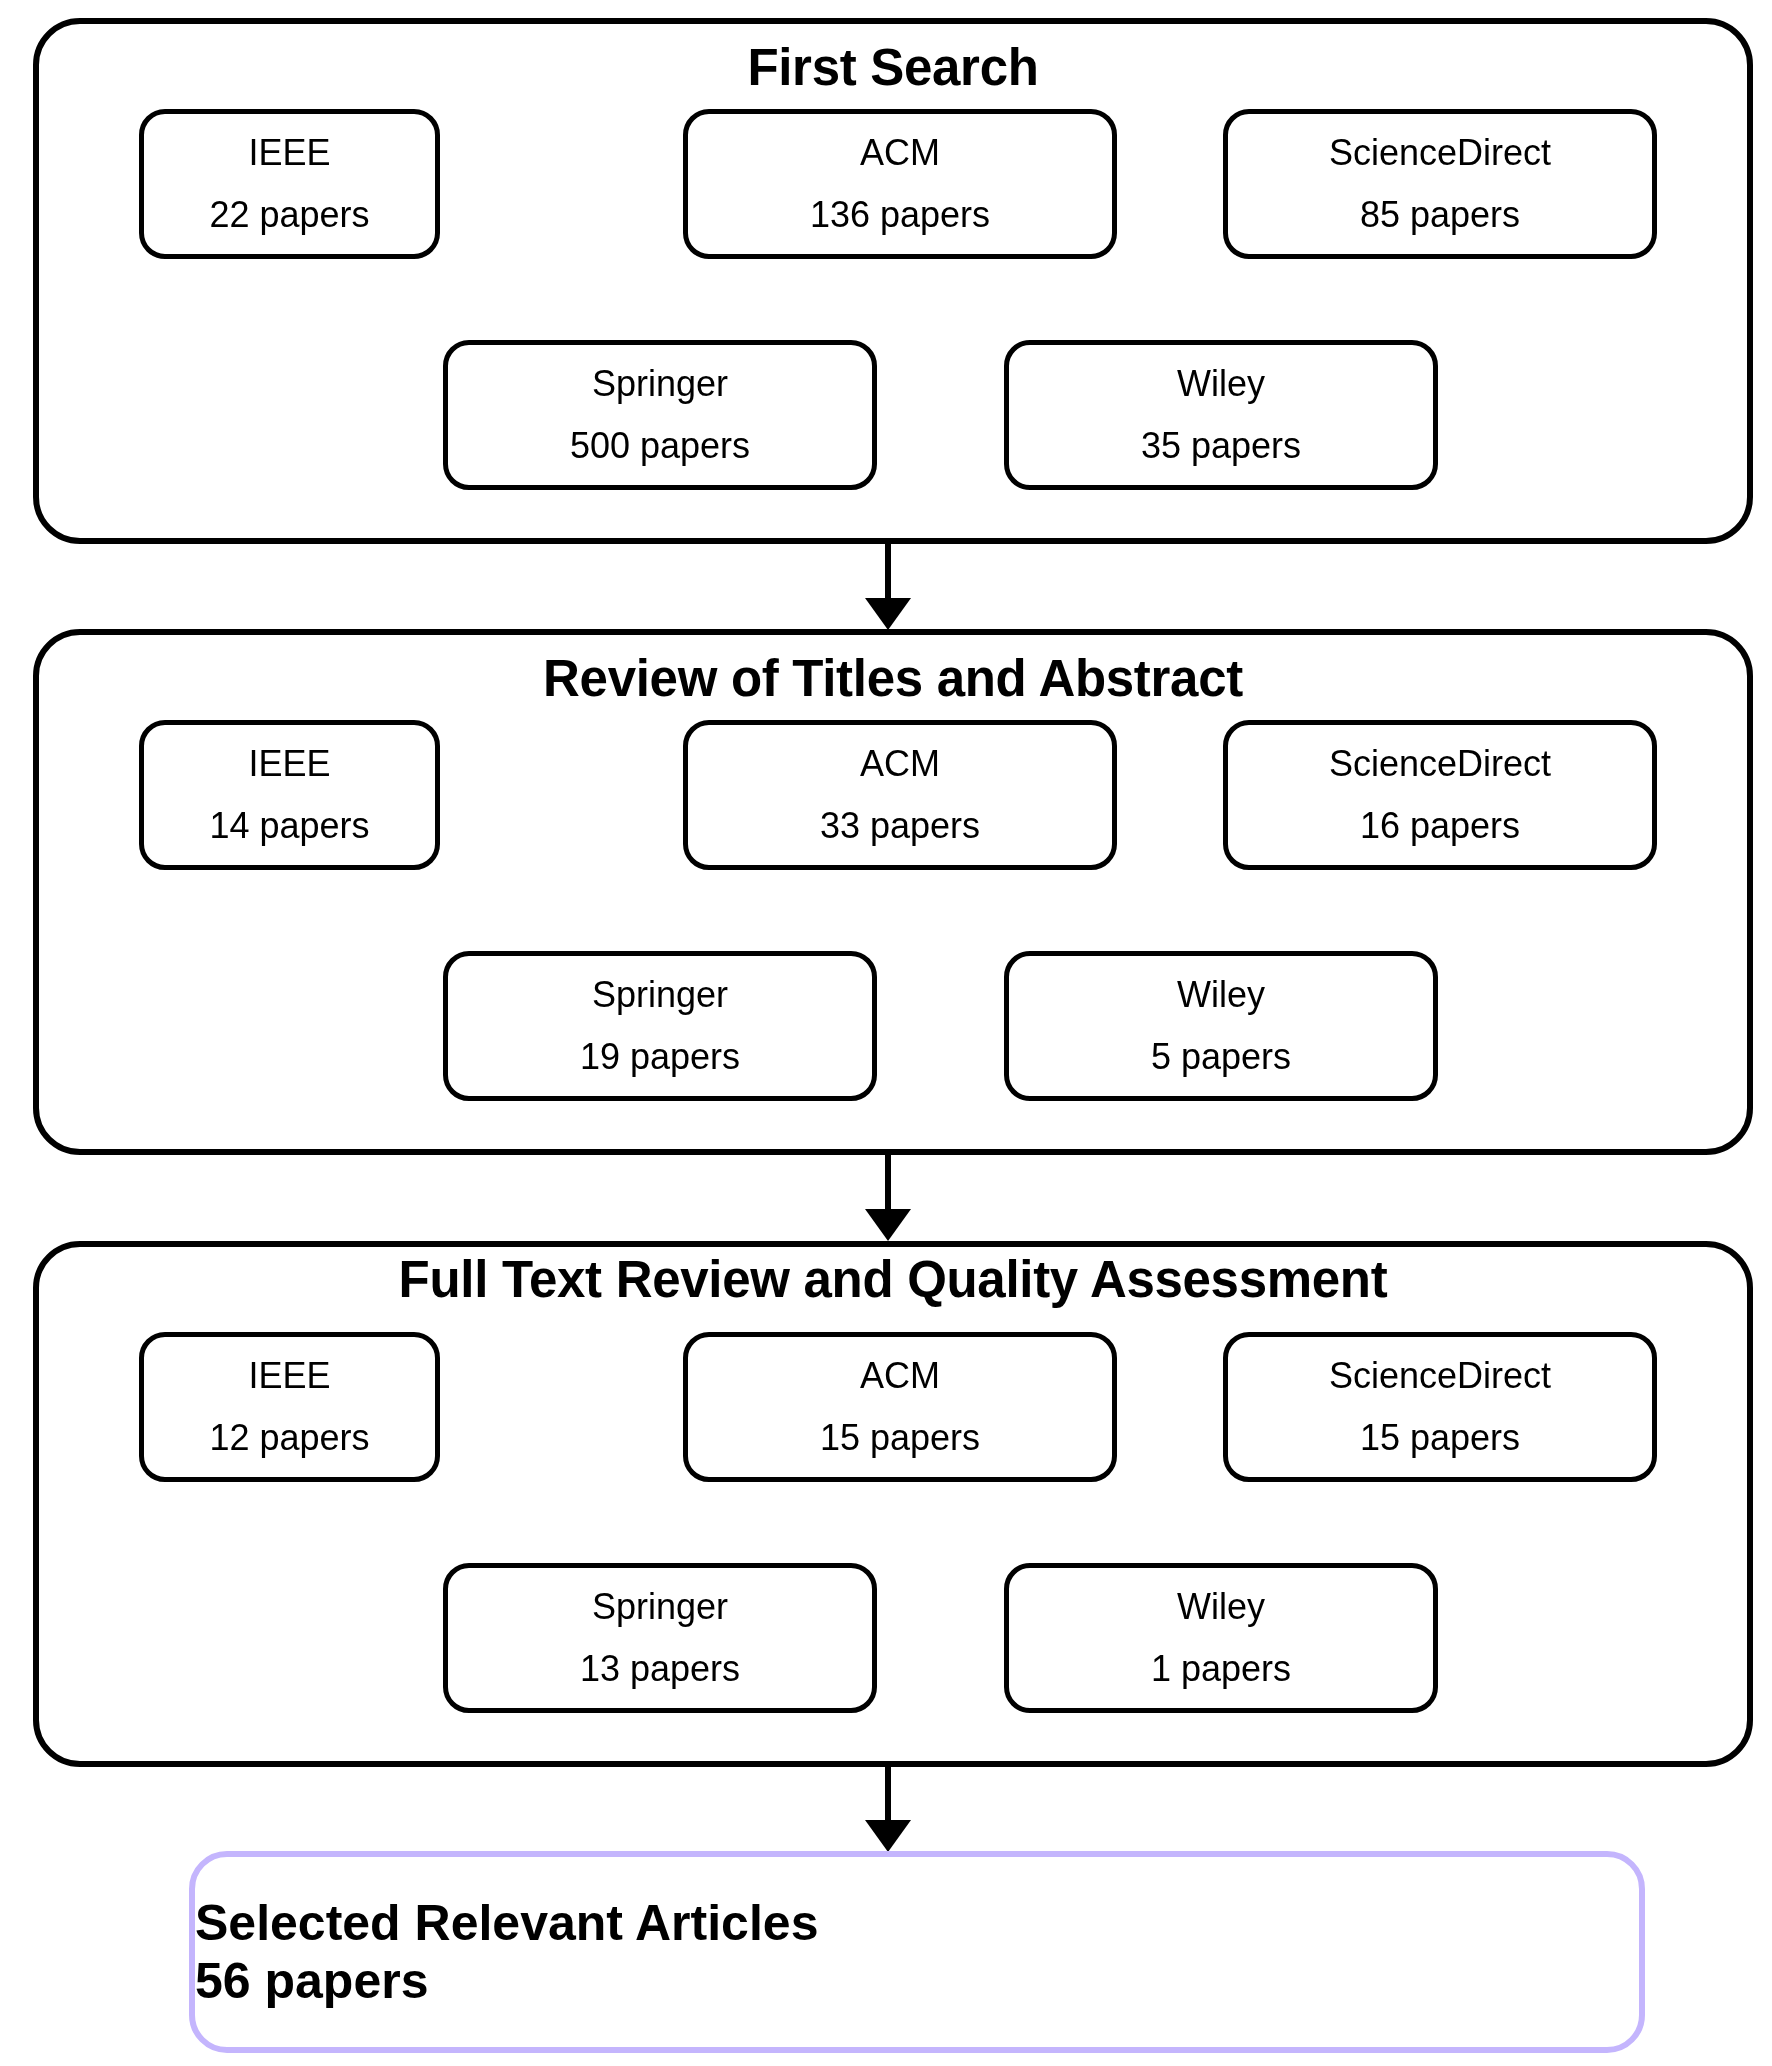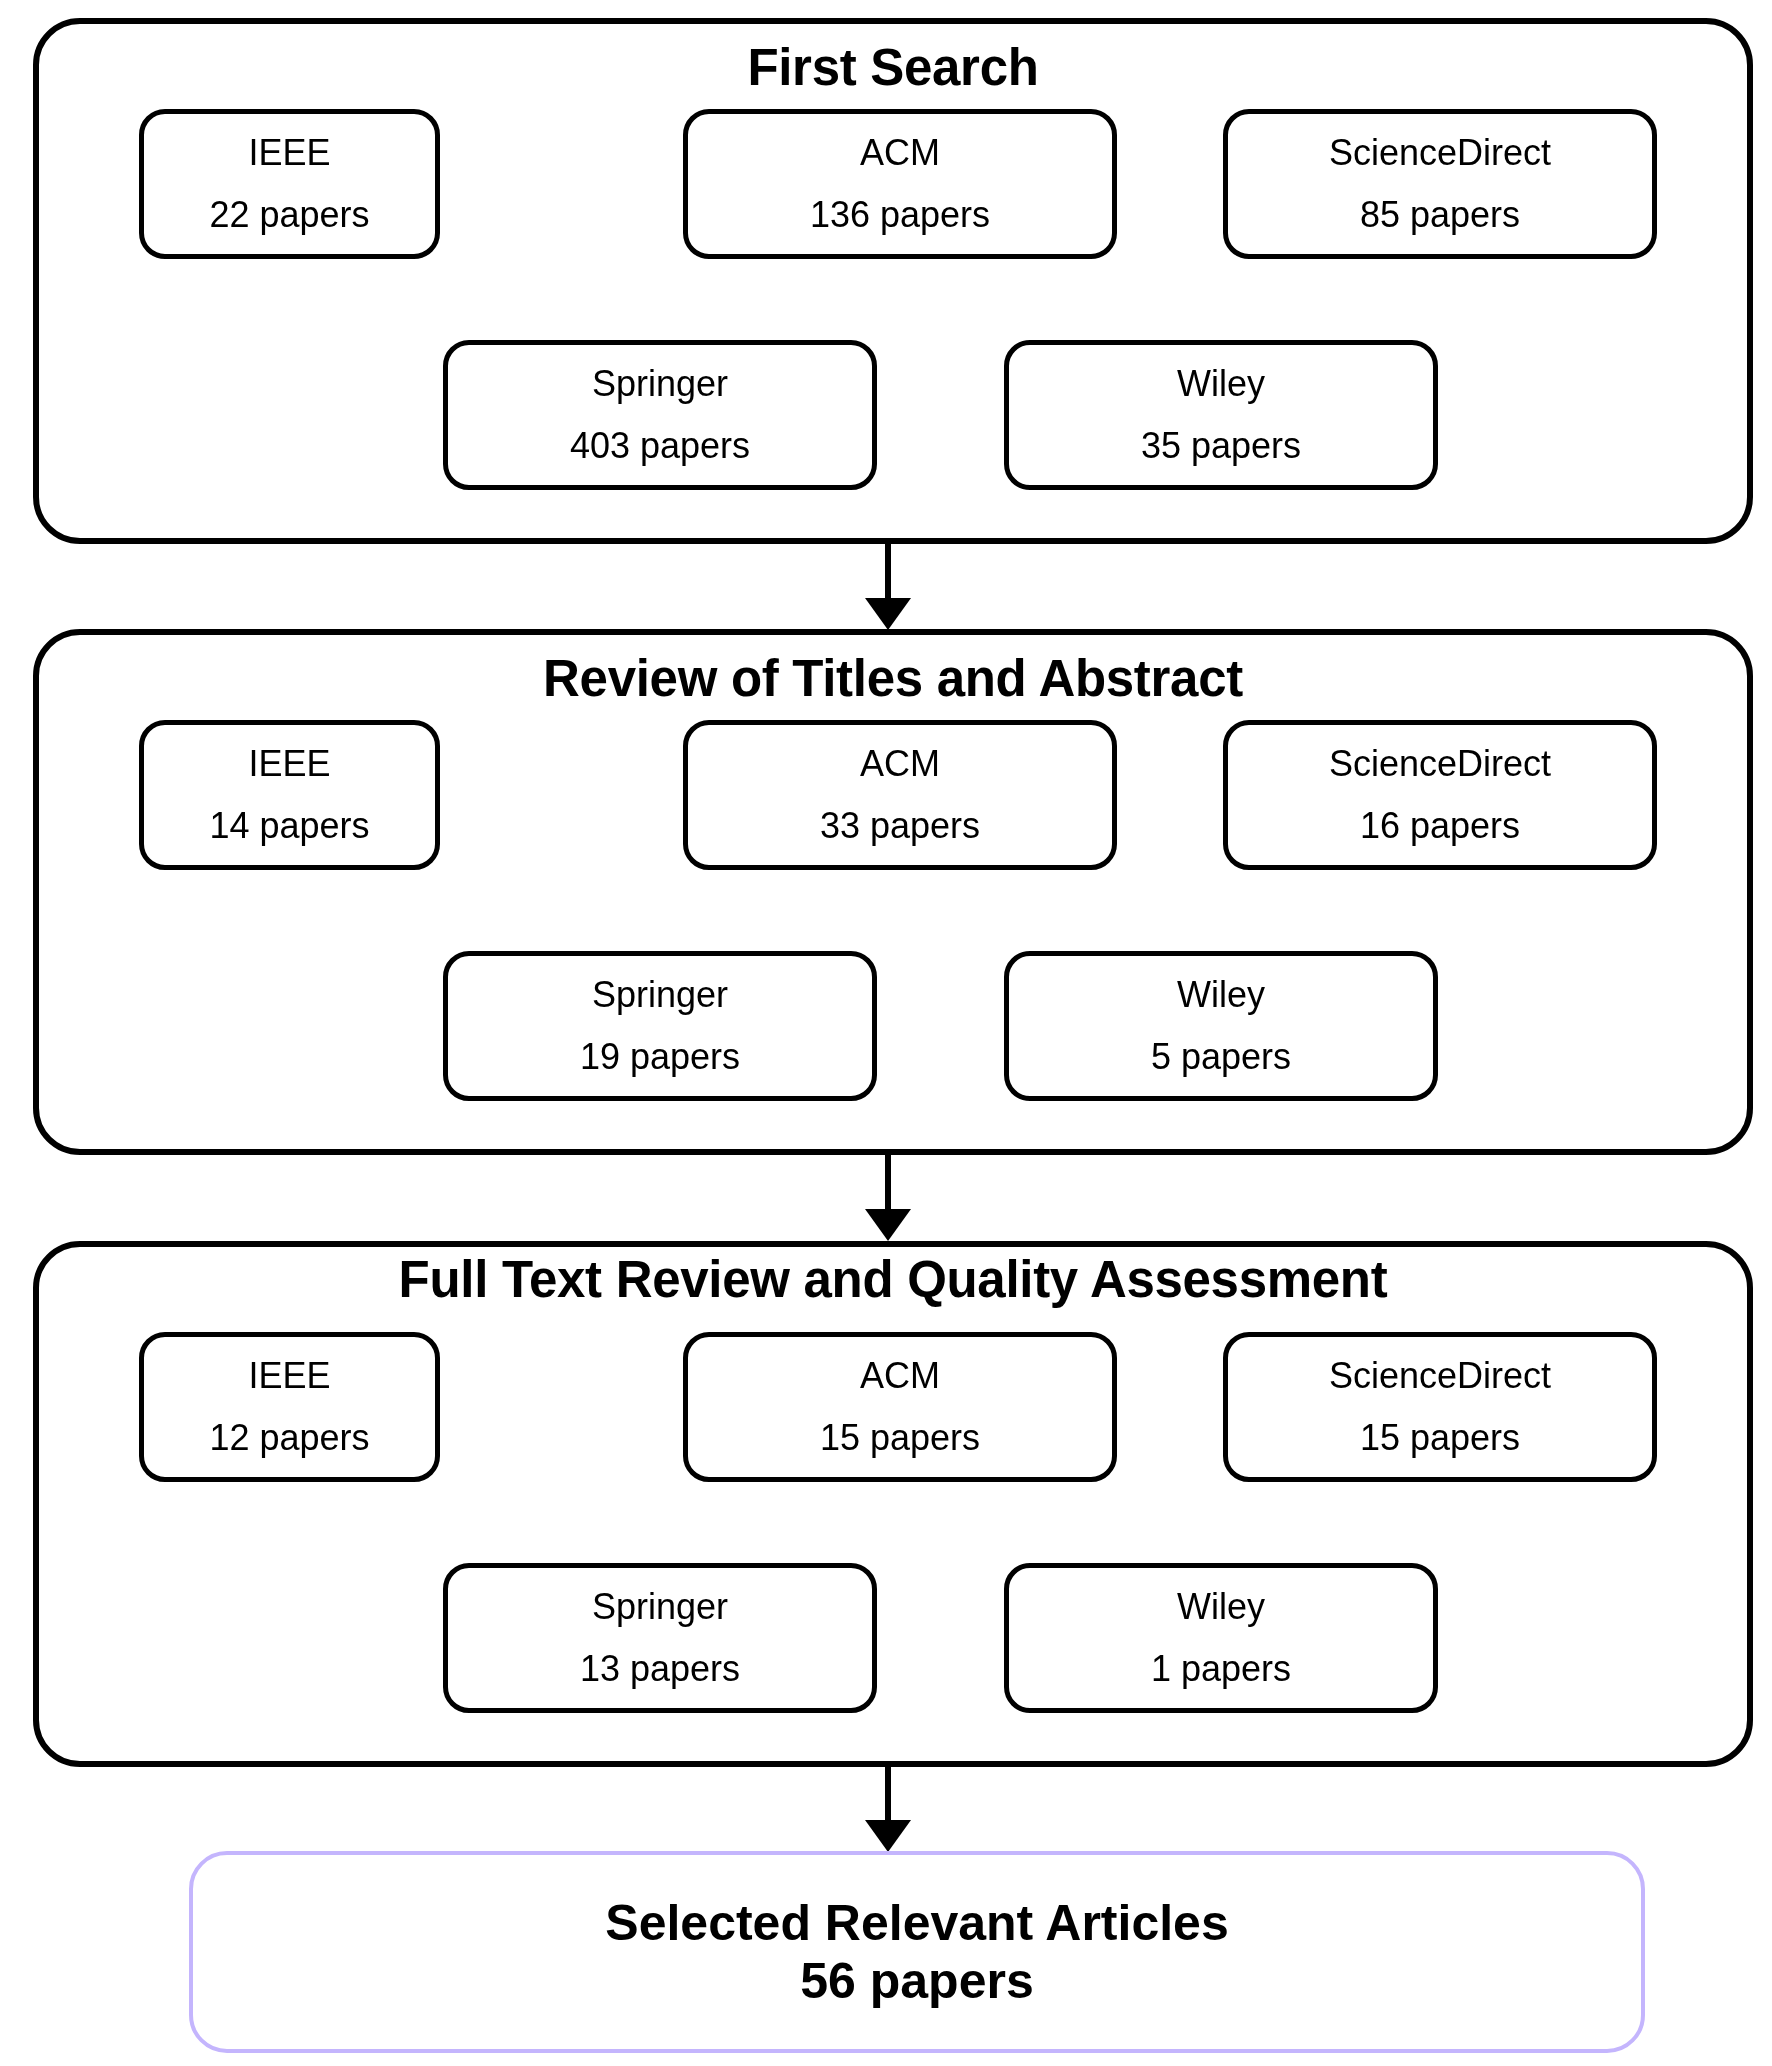--- a/index.html
+++ b/index.html
@@ -66,27 +66,26 @@
     font-size: 36px;
     line-height: 1.12;
     color: #000000;
     white-space: nowrap;
     margin-top: 21px;
   }
 
   
   .final-box {
     position: absolute;
-    border: 4px solid #c4b5fd;
+    border: 6px solid #c4b5fd;
     border-radius: 38px;
     box-sizing: border-box;
     background: #ffffff;
     display: flex;
     flex-direction: column;
-    align-items: center;
     justify-content: center;
   }
   .final-line1 {
     font-weight: bold;
     font-size: 50px;
     line-height: 1.12;
     white-space: nowrap;
     color: #000000;
   }
   .final-line2 {
@@ -138,21 +137,21 @@
       <span class="src-count">136 papers</span>
     </div>
 
     <div class="src-box" style="left:1184px; top:85px; width:434px; height:150px;">
       <span class="src-name">ScienceDirect</span>
       <span class="src-count">85 papers</span>
     </div>
 
     <div class="src-box" style="left:404px; top:316px; width:434px; height:150px;">
       <span class="src-name">Springer</span>
-      <span class="src-count">403 papers</span>
+      <span class="src-count">500 papers</span>
     </div>
 
     <div class="src-box" style="left:965px; top:316px; width:434px; height:150px;">
       <span class="src-name">Wiley</span>
       <span class="src-count">35 papers</span>
     </div>
   </div>
 
   <div class="arrow" style="left:865px; top:544px; height:85px;">
     <div class="arrow-shaft" style="height:54px;"></div>

